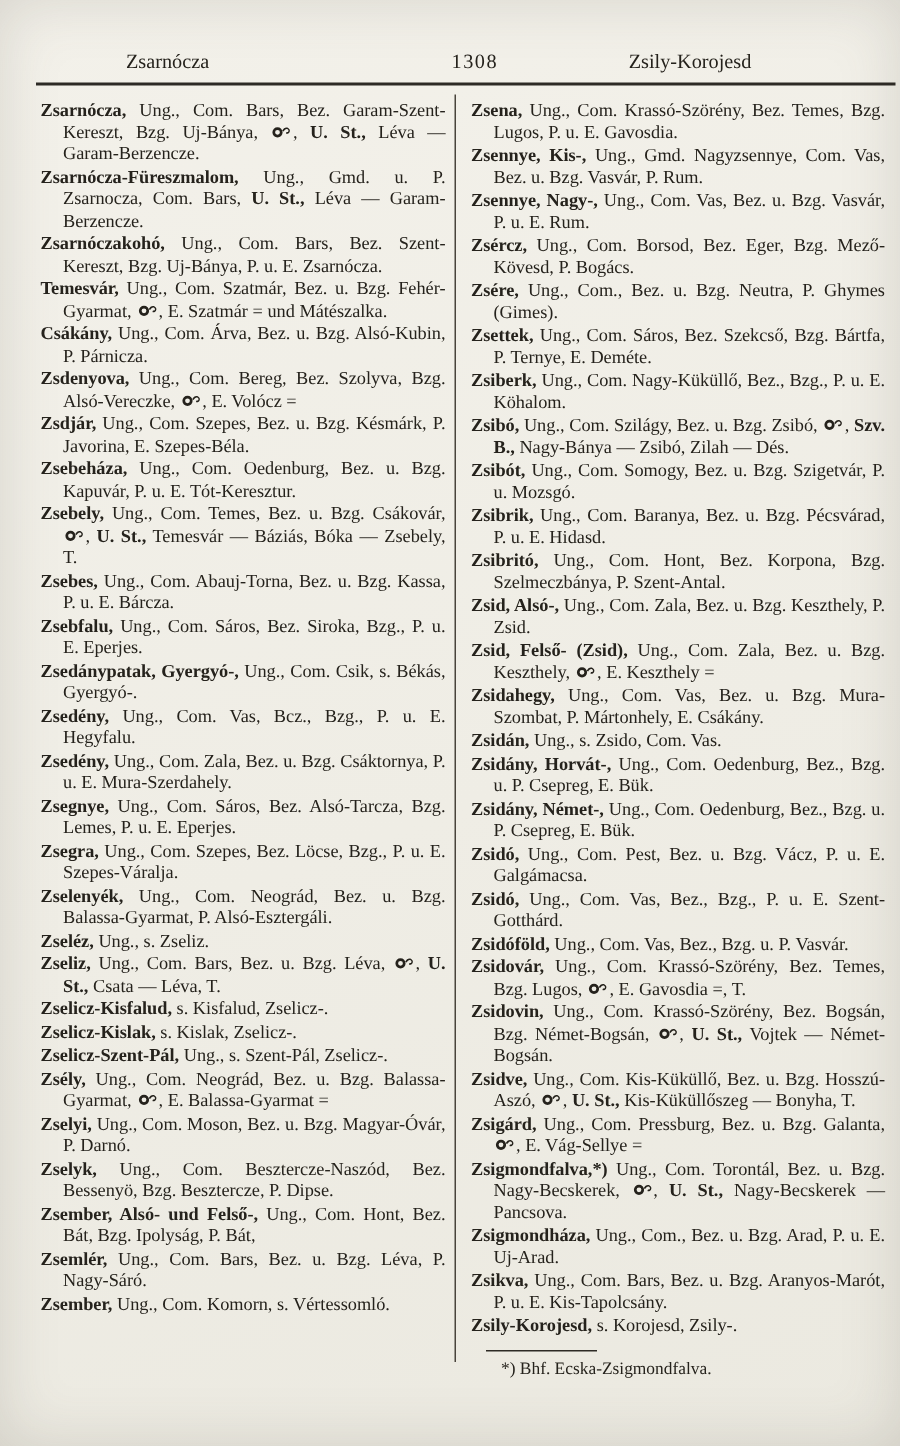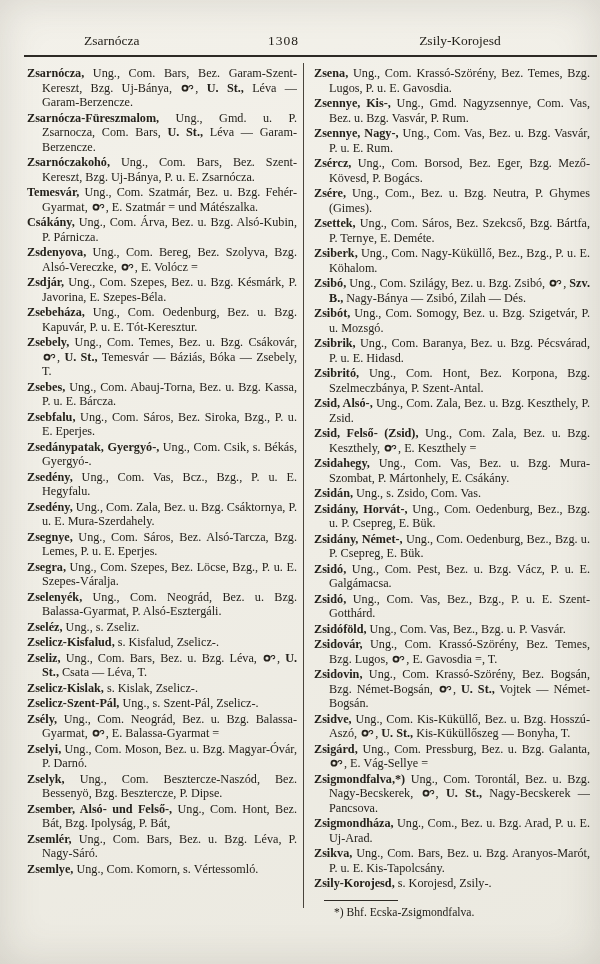--- a/index.html
+++ b/index.html
@@ -6,21 +6,21 @@
   .page{
     position:relative;width:600px;height:964px;margin:0 auto;
     background:#f1efe7;
     background-image:linear-gradient(160deg,#f3f1ea 0%,#efede5 55%,#ebe9e0 100%);
     box-shadow:inset 0 0 40px rgba(90,85,70,.18);
     font-family:"Liberation Serif","DejaVu Serif",serif;
     color:#25221c;overflow:hidden;
   }
   .running-head{position:absolute;top:33px;left:0;width:100%;height:18px;font-size:13.5px;}
   .rh-left{position:absolute;left:84px;width:124px;text-align:left;}
-  .rh-center{position:absolute;left:268px;width:64px;text-align:left;letter-spacing:1px;}
+  .rh-center{position:absolute;left:268px;width:64px;text-align:right;letter-spacing:1px;}
   .rh-right{position:absolute;left:382px;width:156px;text-align:center;}
   .head-rule{position:absolute;top:55px;left:24px;right:3px;height:2px;background:#2d2a25;}
   .divider{position:absolute;left:303px;top:63px;height:845px;width:1px;background:#49443c;}
   .col{position:absolute;top:66px;font-size:12.2px;line-height:14.5px;text-align:justify;}
   .col-left{left:27px;width:270px;}
   .col-right{left:314px;width:276px;}
   .entry{margin:0;padding-left:15px;text-indent:-15px;}
   .entry + .entry{margin-top:1px;}
   .b{font-weight:bold;}
   .i{}
@@ -65,36 +65,36 @@
         </svg><span class="n">, </span><span class="b">U. St.,</span><span class="n"> Temesvár — Báziás, Bóka — Zsebely, T.</span></p>
       <p class="entry"><span class="b">Zsebes,</span><span class="i"> Ung.</span><span class="n">, Com. Abauj-Torna, Bez. u. Bzg. Kassa, P. u. E. Bárcza.</span></p>
       <p class="entry"><span class="b">Zsebfalu,</span><span class="i"> Ung.</span><span class="n">, Com. Sáros, Bez. Siroka, Bzg., P. u. E. Eperjes.</span></p>
       <p class="entry"><span class="b">Zsedánypatak, Gyergyó-,</span><span class="i"> Ung.</span><span class="n">, Com. Csik, s. Békás, Gyergyó-.</span></p>
       <p class="entry"><span class="b">Zsedény,</span><span class="i"> Ung.</span><span class="n">, Com. Vas, Bcz., Bzg., P. u. E. Hegyfalu.</span></p>
       <p class="entry"><span class="b">Zsedény,</span><span class="i"> Ung.</span><span class="n">, Com. Zala, Bez. u. Bzg. Csáktornya, P. u. E. Mura-Szerdahely.</span></p>
       <p class="entry"><span class="b">Zsegnye,</span><span class="i"> Ung.</span><span class="n">, Com. Sáros, Bez. Alsó-Tarcza, Bzg. Lemes, P. u. E. Eperjes.</span></p>
       <p class="entry"><span class="b">Zsegra,</span><span class="i"> Ung.</span><span class="n">, Com. Szepes, Bez. Löcse, Bzg., P. u. E. Szepes-Váralja.</span></p>
       <p class="entry"><span class="b">Zselenyék,</span><span class="i"> Ung.</span><span class="n">, Com. Neográd, Bez. u. Bzg. Balassa-Gyarmat, P. Alsó-Esztergáli.</span></p>
       <p class="entry"><span class="b">Zseléz,</span><span class="i"> Ung.</span><span class="n">, s. Zseliz.</span></p>
-      <p class="entry"><span class="b">Zselicz-Kisfalud,</span><span class="n"> s. Kisfalud, Zselicz-.</span></p>
       <p class="entry"><span class="b">Zseliz,</span><span class="i"> Ung.</span><span class="n">, Com. Bars, Bez. u. Bzg. Léva, </span><svg class="horn" width="13" height="9" viewBox="0 0 13 9" aria-hidden="true">
           <path fill-rule="evenodd" d="M4 .8a3.4 3.4 0 1 0 0 6.8 3.4 3.4 0 0 0 0-6.8zm0 1.8a1.6 1.6 0 1 1 0 3.2 1.6 1.6 0 0 1 0-3.2z"></path>
           <path d="M7.1 3.2C8 1.3 9.7.5 11.1 1.3c1.2.7 1.5 2 .8 3-.5.8-1.5 1.1-2.3.7l.4-1c.5.2 1 0 1.2-.4.3-.5.1-1.1-.5-1.4-.9-.4-1.9.2-2.6 1.5z"></path>
         </svg><span class="n">, </span><span class="b">U. St.,</span><span class="n"> Csata — Léva, T.</span></p>
+      <p class="entry"><span class="b">Zselicz-Kisfalud,</span><span class="n"> s. Kisfalud, Zselicz-.</span></p>
       <p class="entry"><span class="b">Zselicz-Kislak,</span><span class="n"> s. Kislak, Zselicz-.</span></p>
       <p class="entry"><span class="b">Zselicz-Szent-Pál,</span><span class="i"> Ung.</span><span class="n">, s. Szent-Pál, Zselicz-.</span></p>
       <p class="entry"><span class="b">Zsély,</span><span class="i"> Ung.</span><span class="n">, Com. Neográd, Bez. u. Bzg. Balassa-Gyarmat, </span><svg class="horn" width="13" height="9" viewBox="0 0 13 9" aria-hidden="true">
           <path fill-rule="evenodd" d="M4 .8a3.4 3.4 0 1 0 0 6.8 3.4 3.4 0 0 0 0-6.8zm0 1.8a1.6 1.6 0 1 1 0 3.2 1.6 1.6 0 0 1 0-3.2z"></path>
           <path d="M7.1 3.2C8 1.3 9.7.5 11.1 1.3c1.2.7 1.5 2 .8 3-.5.8-1.5 1.1-2.3.7l.4-1c.5.2 1 0 1.2-.4.3-.5.1-1.1-.5-1.4-.9-.4-1.9.2-2.6 1.5z"></path>
         </svg><span class="n">, E. Balassa-Gyarmat =</span></p>
       <p class="entry"><span class="b">Zselyi,</span><span class="i"> Ung.</span><span class="n">, Com. Moson, Bez. u. Bzg. Magyar-Óvár, P. Darnó.</span></p>
       <p class="entry"><span class="b">Zselyk,</span><span class="i"> Ung.</span><span class="n">, Com. Besztercze-Naszód, Bez. Bessenyö, Bzg. Besztercze, P. Dipse.</span></p>
       <p class="entry"><span class="b">Zsember, Alsó- und Felső-,</span><span class="i"> Ung.</span><span class="n">, Com. Hont, Bez. Bát, Bzg. Ipolyság, P. Bát,</span></p>
       <p class="entry"><span class="b">Zsemlér,</span><span class="i"> Ung.</span><span class="n">, Com. Bars, Bez. u. Bzg. Léva, P. Nagy-Sáró.</span></p>
-      <p class="entry"><span class="b">Zsemlye,</span><span class="i"> Ung.</span><span class="n">, Com. Komorn, s. Vértessomló.</span></p>
+      <p class="entry"><span class="b">Zsember,</span><span class="i"> Ung.</span><span class="n">, Com. Komorn, s. Vértessomló.</span></p>
     </div>
   <div class="col col-right" id="col-right">
       <p class="entry"><span class="b">Zsena,</span><span class="i"> Ung.</span><span class="n">, Com. Krassó-Szörény, Bez. Temes, Bzg. Lugos, P. u. E. Gavosdia.</span></p>
       <p class="entry"><span class="b">Zsennye, Kis-,</span><span class="i"> Ung.</span><span class="n">, Gmd. Nagyzsennye, Com. Vas, Bez. u. Bzg. Vasvár, P. Rum.</span></p>
       <p class="entry"><span class="b">Zsennye, Nagy-,</span><span class="i"> Ung.</span><span class="n">, Com. Vas, Bez. u. Bzg. Vasvár, P. u. E. Rum.</span></p>
       <p class="entry"><span class="b">Zsércz,</span><span class="i"> Ung.</span><span class="n">, Com. Borsod, Bez. Eger, Bzg. Mező-Kövesd, P. Bogács.</span></p>
       <p class="entry"><span class="b">Zsére,</span><span class="i"> Ung.</span><span class="n">, Com., Bez. u. Bzg. Neutra, P. Ghymes (Gimes).</span></p>
       <p class="entry"><span class="b">Zsettek,</span><span class="i"> Ung.</span><span class="n">, Com. Sáros, Bez. Szekcső, Bzg. Bártfa, P. Ternye, E. Deméte.</span></p>
       <p class="entry"><span class="b">Zsiberk,</span><span class="i"> Ung.</span><span class="n">, Com. Nagy-Küküllő, Bez., Bzg., P. u. E. Köhalom.</span></p>
       <p class="entry"><span class="b">Zsibó,</span><span class="i"> Ung.</span><span class="n">, Com. Szilágy, Bez. u. Bzg. Zsibó, </span><svg class="horn" width="13" height="9" viewBox="0 0 13 9" aria-hidden="true">

